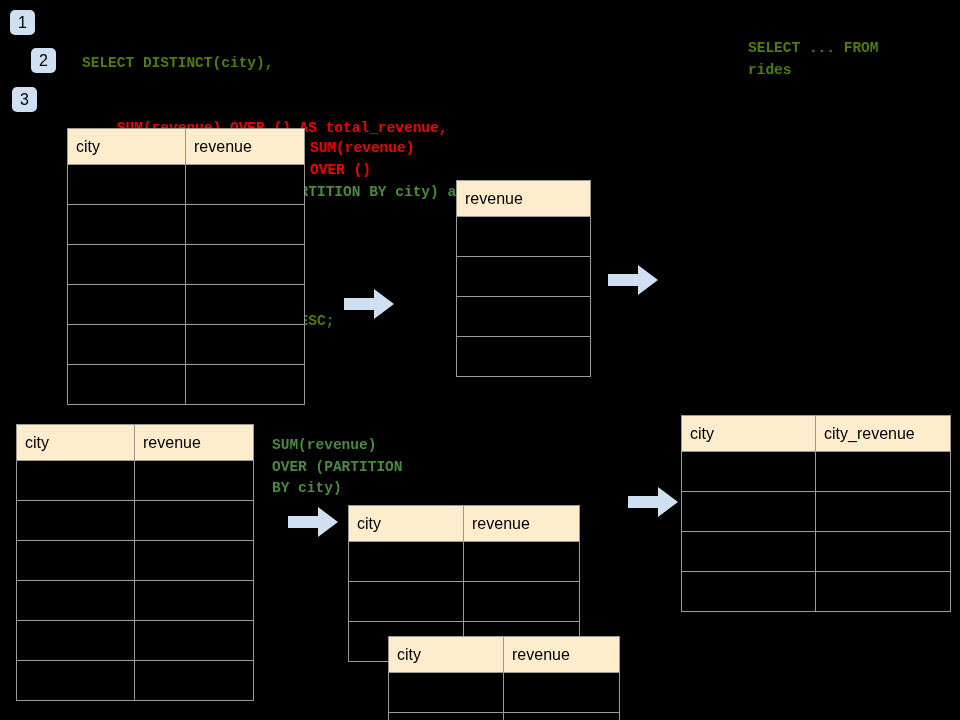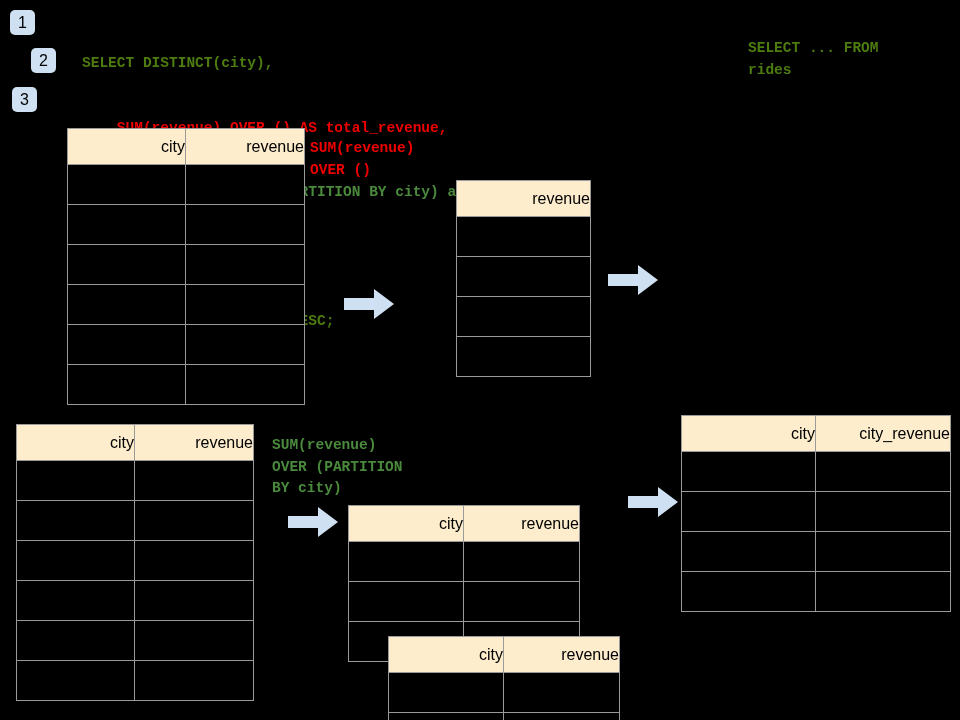--- a/index.html
+++ b/index.html
@@ -67,21 +67,21 @@
   .tbl th, .tbl td {
     border: 1px solid #9a9a9a;
     padding: 0;
     margin: 0;
   }
   .tbl th {
     background: #fdedcd;
     color: #000000;
     font-size: 16px;
     font-weight: normal;
-    text-align: right;
+    text-align: left;
     padding: 0 0 0 8px;
     height: 36px;
     box-sizing: border-box;
   }
   .tbl td {
     background: #000000;
     height: 40px;
     box-sizing: border-box;
   }
 

